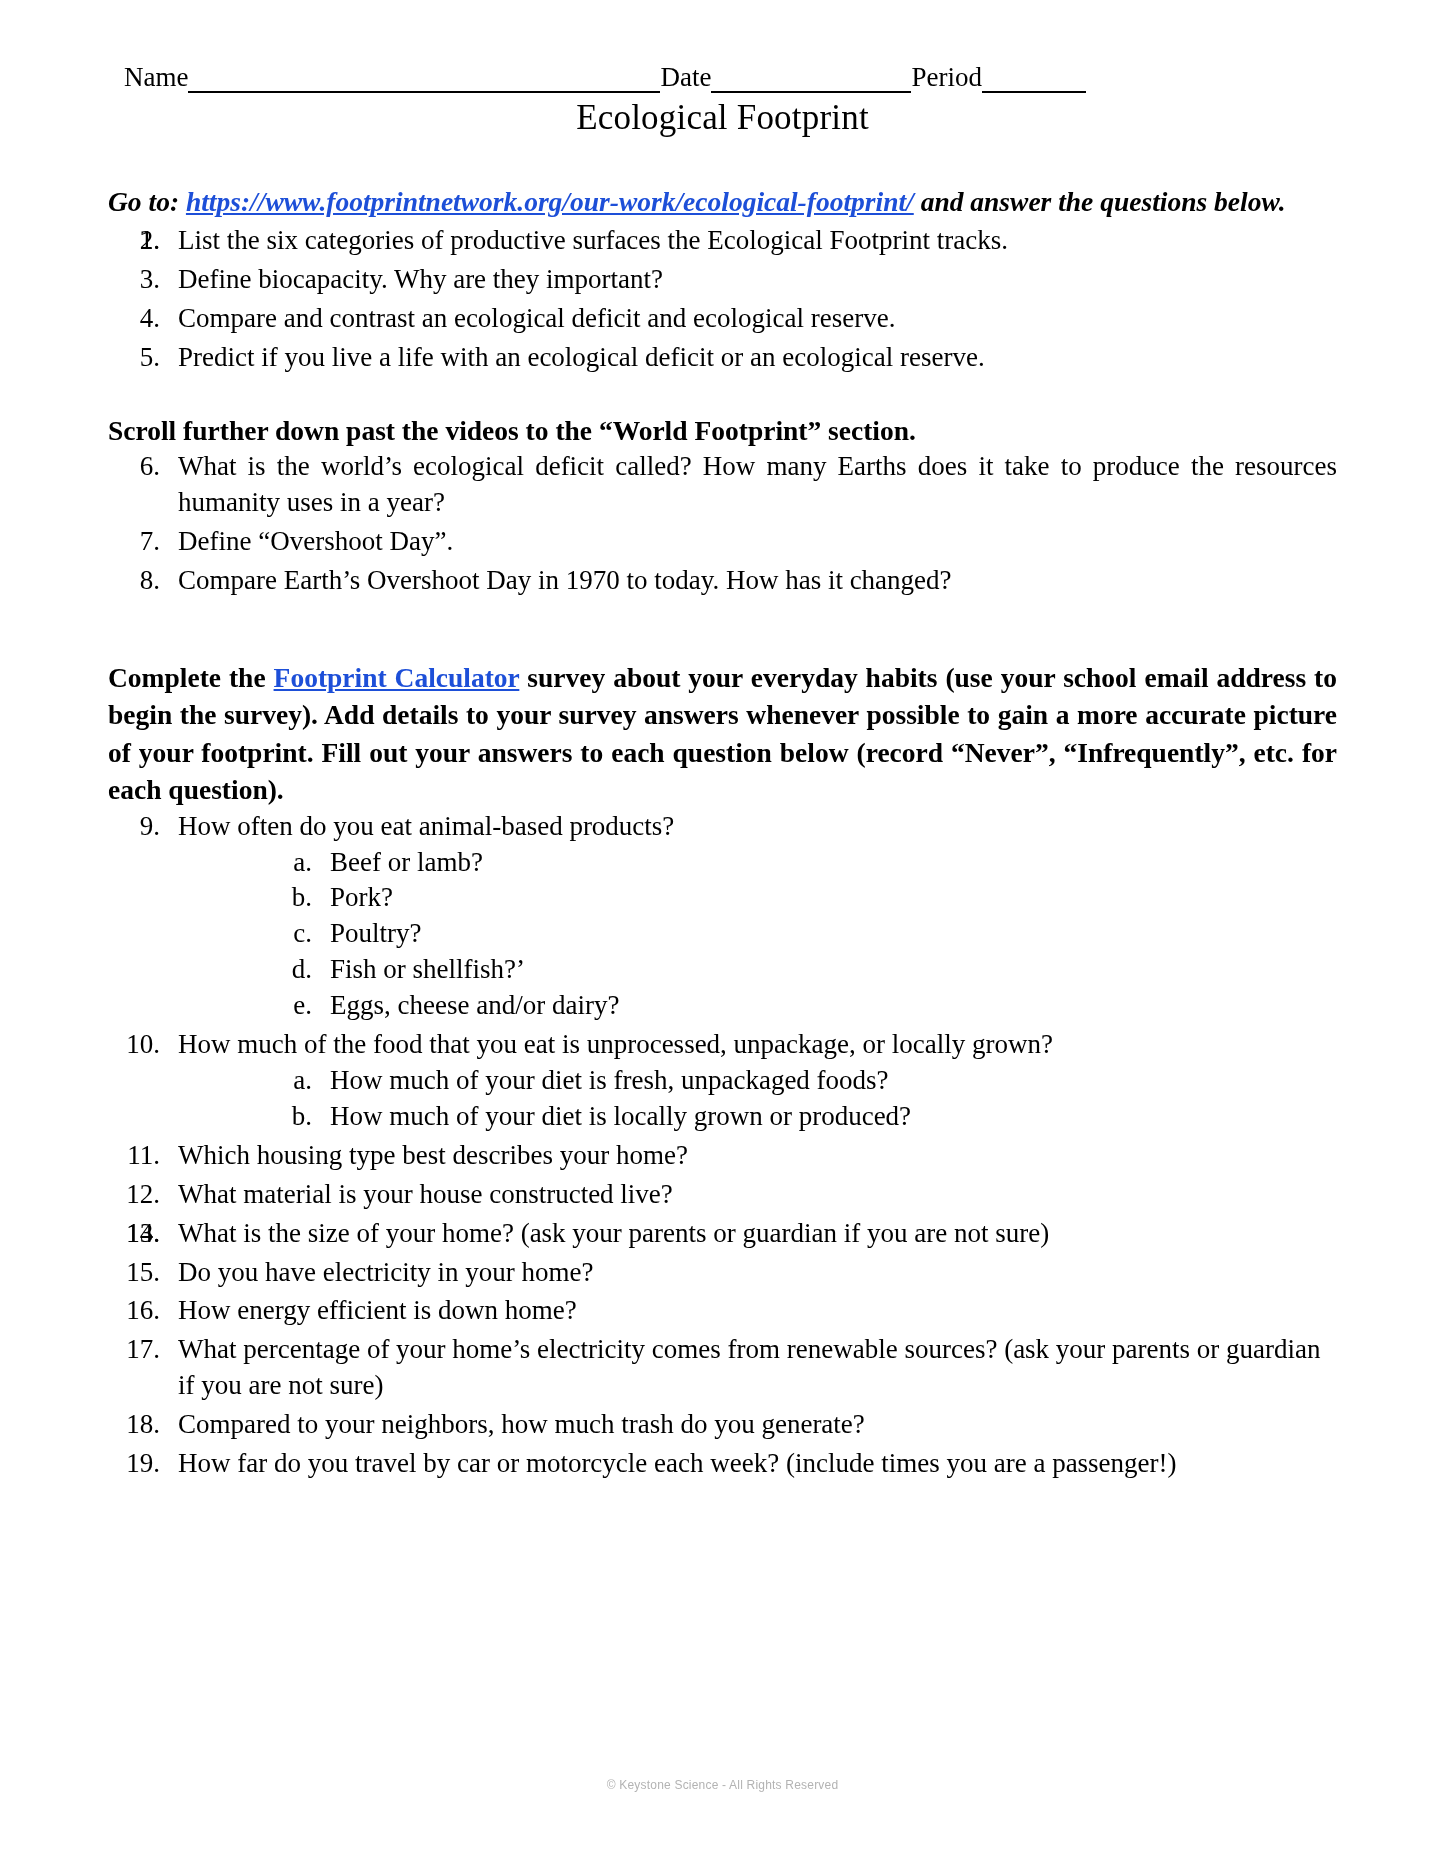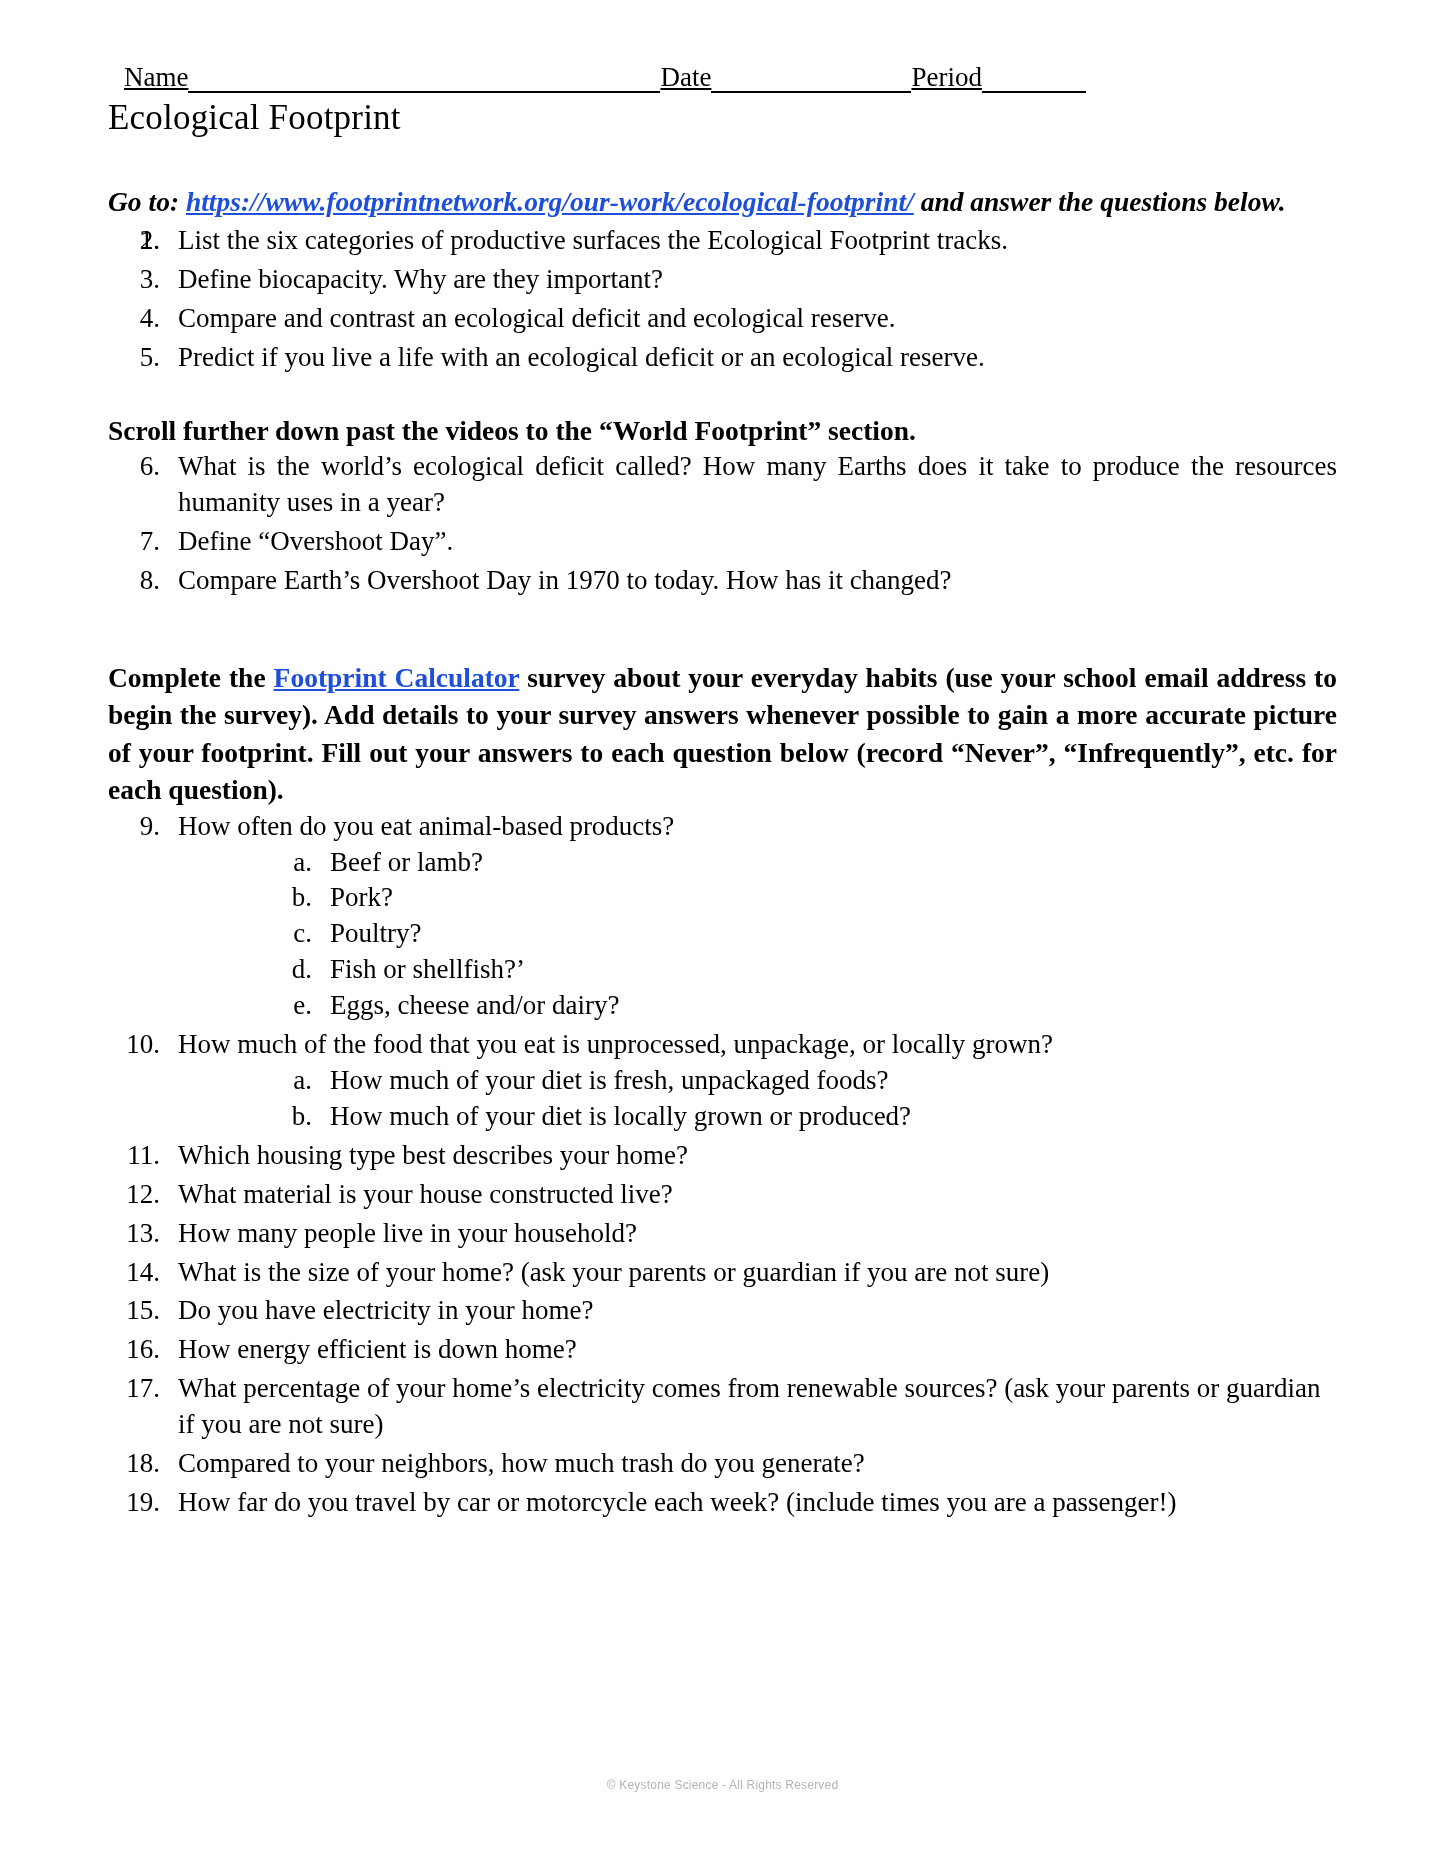--- a/index.html
+++ b/index.html
@@ -24,36 +24,35 @@
 
   
   .header-line {
     display: flex;
     align-items: flex-end;
     font-size: 27px;
     line-height: 1.15;
     white-space: nowrap;
     margin: 0 0 2px 0;
     padding-left: 16px;
-    text-decoration: underline;
   }
   .header-label { flex: 0 0 auto; }
   .rule {
     flex: 0 0 auto;
     border-bottom: 2px solid #000;
     height: 20px;
     display: inline-block;
   }
   .rule-name   { width: 472px; }
   .rule-date   { width: 200px; }
   .rule-period { width: 104px; }
 
   
   .doc-title {
-    text-align: left;
+    text-align: center;
     font-size: 35px;
     font-weight: normal;
     line-height: 1.2;
     margin: 4px 0 0 0;
     letter-spacing: 0.2px;
   }
 
   
   .bold-para {
     font-weight: bold;
@@ -260,21 +259,20 @@
     <li>
       <span class="num">11.</span>
       <span>Which housing type best describes your home?</span>
     </li>
     <li>
       <span class="num">12.</span>
       <span>What material is your house constructed live?</span>
     </li>
     <li>
       <span class="num">13.</span>
-      <span>How many people live in your household?</span>
     </li>
     <li>
       <span class="num">14.</span>
       <span>What is the size of your home? (ask your parents or guardian if you are not sure)</span>
     </li>
     <li>
       <span class="num">15.</span>
       <span>Do you have electricity in your home?</span>
     </li>
     <li>

